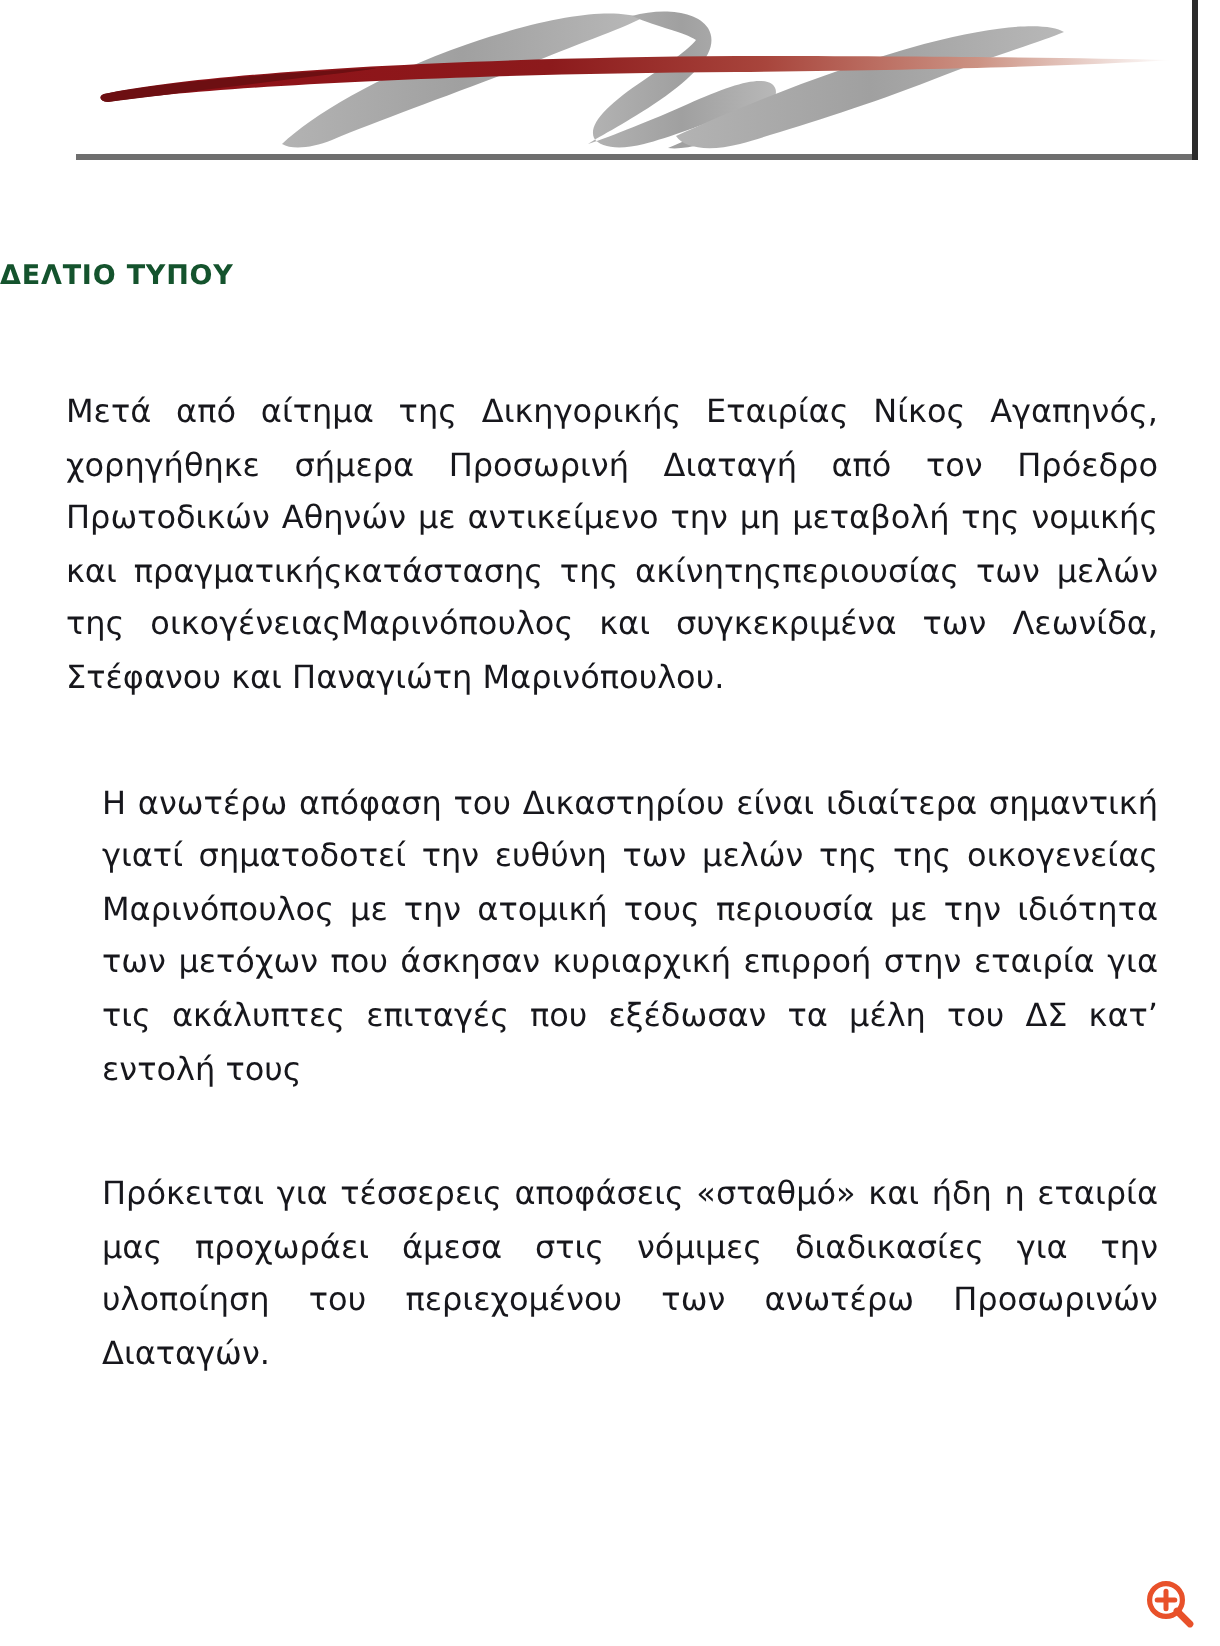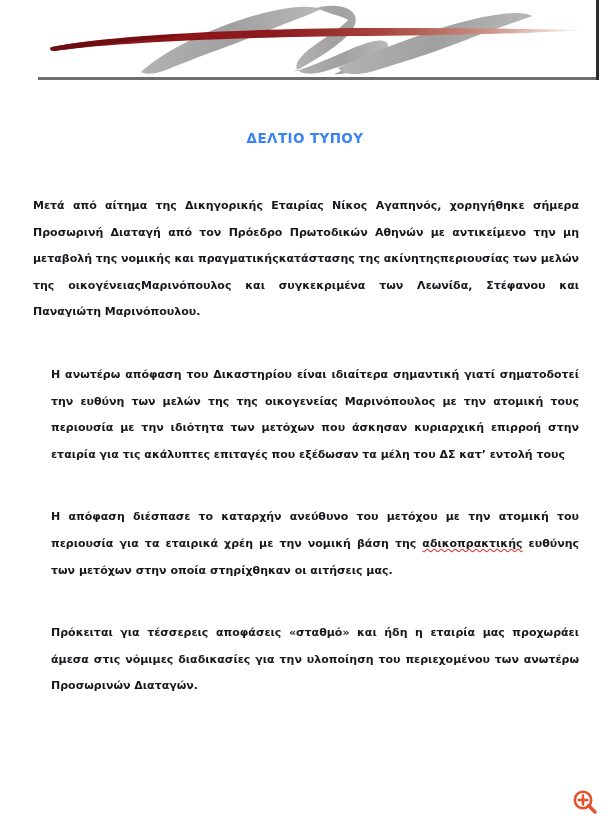--- a/index.html
+++ b/index.html
@@ -48,37 +48,36 @@
     height: 80px;
     background: #2b2b2b;
   }
 
   
   .doc-title {
     position: absolute;
     left: 0;
     top: 130px;
     width: 610px;
-    text-align: center;
     font-size: 13.5px;
     font-weight: bold;
     letter-spacing: 0.4px;
-    color: #3b82f6;
+    color: #14532d;
   }
 
   .body-col {
     position: absolute;
     left: 33px;
     top: 193px;
     width: 546px;
   }
 
   .para {
-    font-size: 11px;
-    font-weight: bold;
+    font-size: 16px;
+    font-weight: normal;
     line-height: 26.6px;
     text-align: justify;
     text-justify: inter-word;
     color: #17171c;
     margin: 0;
   }
   .para + .para {
     margin-top: 30px;
     margin-left: 18px;
   }
@@ -155,21 +154,20 @@
 </div>
 
 <div class="doc-title">ΔΕΛΤΙΟ ΤΥΠΟΥ</div>
 
 <div class="body-col">
 
   <p class="para">Μετά από αίτημα της Δικηγορικής Εταιρίας Νίκος Αγαπηνός, χορηγήθηκε σήμερα Προσωρινή Διαταγή από τον Πρόεδρο Πρωτοδικών Αθηνών με αντικείμενο την μη μεταβολή της νομικής και πραγματικήςκατάστασης της ακίνητηςπεριουσίας των μελών της οικογένειαςΜαρινόπουλος και συγκεκριμένα των Λεωνίδα, Στέφανου και Παναγιώτη Μαρινόπουλου.</p>
 
   <p class="para gap-large">Η ανωτέρω απόφαση του Δικαστηρίου είναι ιδιαίτερα σημαντική γιατί σηματοδοτεί την ευθύνη των μελών της της οικογενείας Μαρινόπουλος με την ατομική τους περιουσία με την ιδιότητα των μετόχων που άσκησαν κυριαρχική επιρροή στην εταιρία για τις ακάλυπτες επιταγές που εξέδωσαν τα μέλη του ΔΣ κατ’ εντολή τους</p>
 
-  <p class="para gap-large"><span>Η απόφαση διέσπασε το καταρχήν ανεύθυνο του μετόχου με την ατομική του περιουσία για τα εταιρικά χρέη με την νομική βάση της </span><span class="spellerror">αδικοπρακτικής</span><span> ευθύνης των μετόχων στην οποία στηρίχθηκαν οι αιτήσεις μας.</span></p>
 
   <p class="para gap-large">Πρόκειται για τέσσερεις αποφάσεις «σταθμό» και ήδη η εταιρία μας προχωράει άμεσα στις νόμιμες διαδικασίες για την υλοποίηση του περιεχομένου των ανωτέρω Προσωρινών Διαταγών.</p>
 </div>
 
 <div class="zoom-control">
   <svg viewBox="0 0 26 26" width="26" height="26">
     <line x1="16.5" y1="16.5" x2="23" y2="23" stroke="#e8512a" stroke-width="3.4" stroke-linecap="round"></line>
     <circle cx="11" cy="11" r="8.2" fill="none" stroke="#e8512a" stroke-width="2.6"></circle>
     <line x1="11" y1="6.6" x2="11" y2="15.4" stroke="#e8512a" stroke-width="2.5" stroke-linecap="round"></line>
     <line x1="6.6" y1="11" x2="15.4" y2="11" stroke="#e8512a" stroke-width="2.5" stroke-linecap="round"></line>

